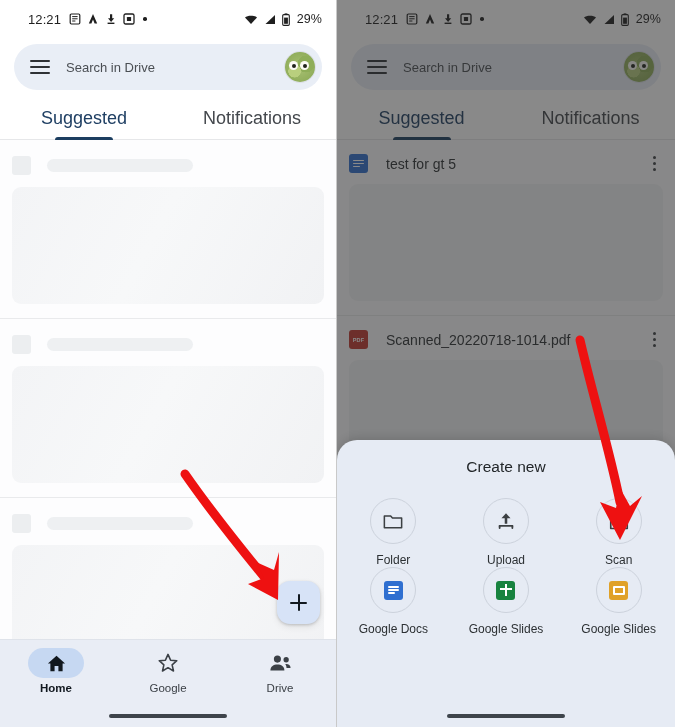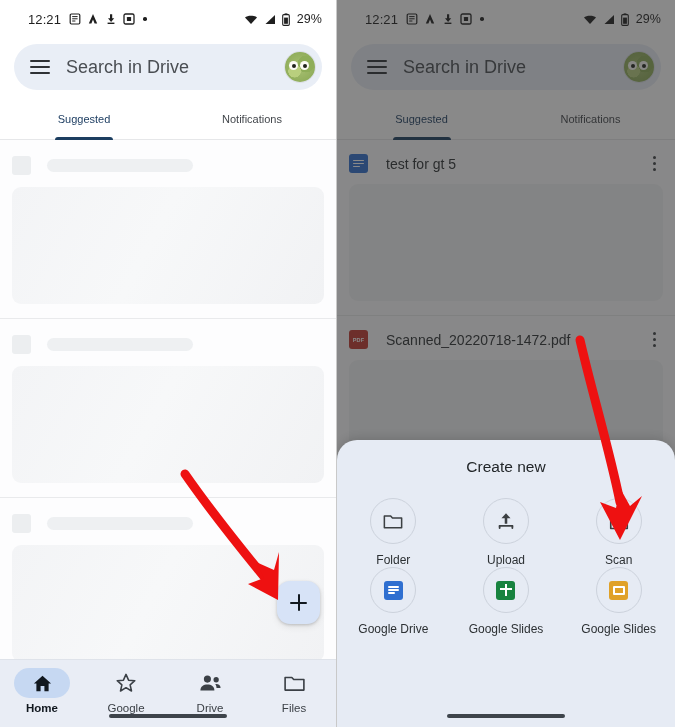--- a/index.html
+++ b/index.html
@@ -62,21 +62,21 @@
   }
   .hamburger {
     width: 20px; height: 14px;
     display: flex; flex-direction: column; justify-content: space-between;
     flex: 0 0 auto;
   }
   .hamburger i { display: block; height: 2px; background: #2e3135; border-radius: 2px; }
   .search-ph {
     flex: 1 1 auto;
     margin-left: 16px;
-    font-size: 18px;
+    font-size: 13px;
     color: #4a4e53;
     white-space: nowrap;
     overflow: hidden;
   }
   .avatar {
     width: 30px; height: 30px;
     border-radius: 50%;
     flex: 0 0 auto;
     background:
       radial-gradient(circle at 32% 64%, #b9cf7e 0 22%, rgba(0,0,0,0) 23%),
@@ -103,21 +103,21 @@
   .tabs {
     display: flex;
     height: 42px;
     margin-top: 8px;
     border-bottom: 1px solid #e6e7e9;
     position: relative;
   }
   .tab {
     flex: 1 1 0;
     display: flex; align-items: center; justify-content: center;
-    font-size: 11px;
+    font-size: 18px;
     color: #43474c;
     position: relative;
   }
   .tab.active { color: #1f3f63; font-weight: normal; }
   .tab.active::after {
     content: "";
     position: absolute;
     bottom: -1px;
     left: 50%; transform: translateX(-50%);
     width: 58px; height: 3px;
@@ -157,21 +157,21 @@
   .fab .plus::before, .fab .plus::after {
     content: ""; position: absolute; background: #11181f; border-radius: 1px;
   }
   .fab .plus::before { left: 7.5px; top: 0; width: 2px; height: 17px; }
   .fab .plus::after  { top: 7.5px; left: 0; height: 2px; width: 17px; }
 
   
   .bottomnav {
     position: absolute;
     left: 0; right: 0; bottom: 0;
-    height: 68px;
+    height: 88px;
     background: #e9edf5;
     border-top: 1px solid #dfe3ea;
     z-index: 7;
   }
   .navitems { display: flex; height: 72px; padding-top: 8px; }
   .navitem {
     flex: 1 1 0;
     display: flex; flex-direction: column; align-items: center; gap: 4px;
   }
   .navpill {
@@ -422,28 +422,20 @@
           <span class="navpill">
             <svg width="23" height="22" viewBox="0 0 26 24">
                 <circle cx="9.5" cy="7.6" r="4" fill="#3b4046"></circle>
                 <path d="M1.6 20.4 c0-4.4 3.6-6.6 7.9-6.6 s7.9 2.2 7.9 6.6 Z" fill="#3b4046"></path>
                 <circle cx="19.4" cy="8.3" r="3" fill="#3b4046"></circle>
                 <path d="M19.4 13.2 c3 0 5 1.6 5 4.4 h-4.6 c0-1.9-.6-3.4-1.5-4.4 Z" fill="#3b4046"></path>
               </svg>
           </span>
           <span class="navlabel">Drive</span>
         </div>
-        <div class="navitem">
-          <span class="navpill">
-            <svg width="23" height="20" viewBox="0 0 24 20">
-                <path d="M2.2 4.2 h7 l2 2.2 h10.6 v11 H2.2 Z" fill="none" stroke="#3b4046" stroke-width="1.7" stroke-linejoin="round"></path>
-              </svg>
-          </span>
-          <span class="navlabel">Files</span>
-        </div>
       </div>
       <div class="gesturebar"></div>
     </div>
 
     <svg class="arrow" style="left:150px; top:462px;" width="160" height="160" viewBox="0 0 160 160">
       <path d="M35 12 C60 48, 92 88, 120 122" stroke="#ee1111" stroke-width="9" fill="none" stroke-linecap="round"></path>
       <path d="M128 138 L98 122 L114 116 L106 100 L124 108 L129 90 Z" fill="#ee1111"></path>
     </svg>
   </div>
 
@@ -538,21 +530,21 @@
               <i></i>
             </span>
         </div>
         <div class="filebody"></div>
       </div>
       <div class="filecard">
         <div class="filehead">
           <span class="fileicon pdf">
               <span>PDF</span>
             </span>
-          <span class="filename">Scanned_20220718-1472.pdf</span>
+          <span class="filename">Scanned_20220718-1014.pdf</span>
           <span class="kebab">
               <i></i>
               <i></i>
               <i></i>
             </span>
         </div>
         <div class="filebody"></div>
       </div>
     </div>
 
@@ -595,21 +587,21 @@
         <div class="sheet-cell">
           <span class="circ">
             <span class="gsq docs">
               <span class="dlines">
                   <i></i>
                   <i></i>
                   <i></i>
                 </span>
             </span>
           </span>
-          <span class="sheet-label">Google Drive</span>
+          <span class="sheet-label">Google Docs</span>
         </div>
 
         <div class="sheet-cell">
           <span class="circ">
             <span class="gsq sheets">
               <span class="scross"></span>
             </span>
           </span>
           <span class="sheet-label">Google Slides</span>
         </div>

